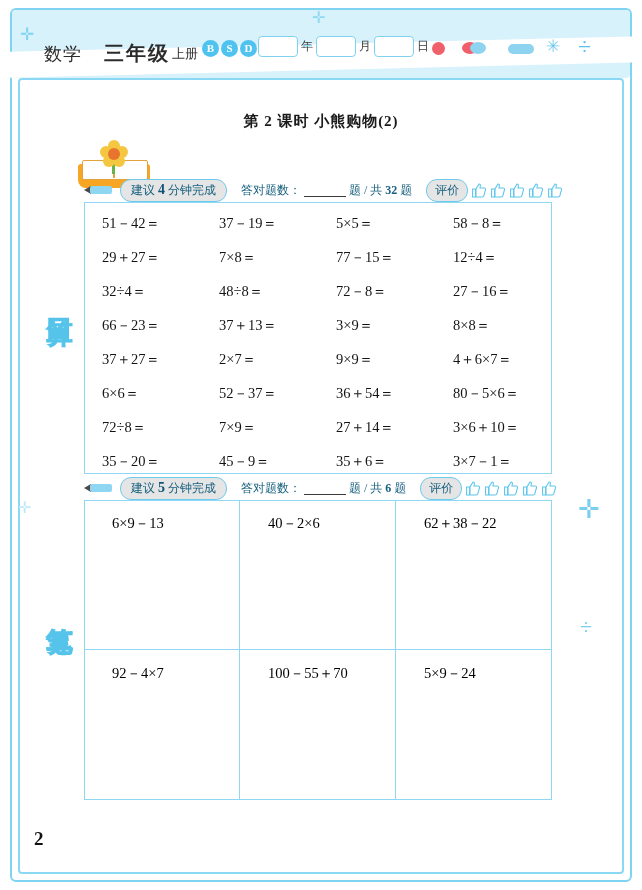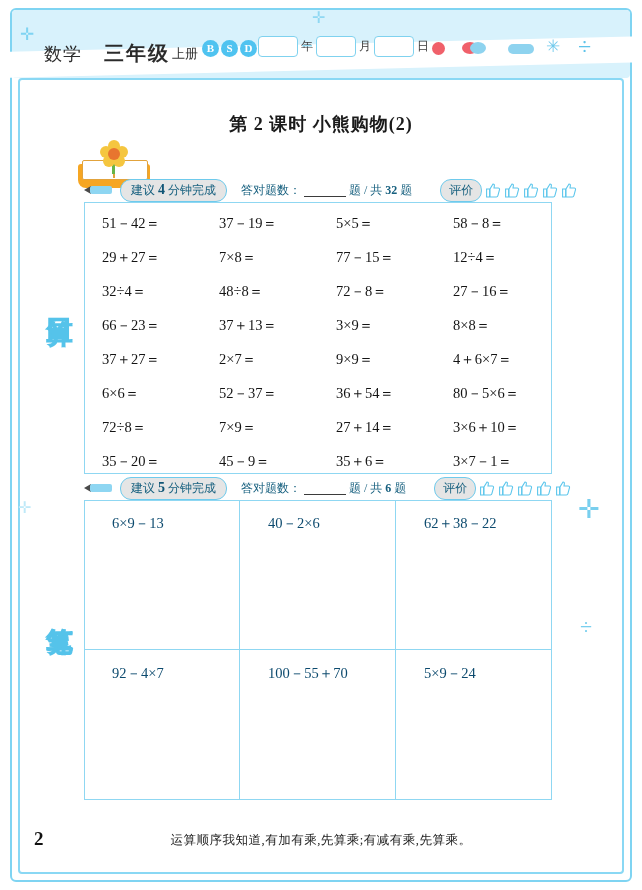--- a/index.html
+++ b/index.html
@@ -180,21 +180,21 @@
     line-height: 16px;
   }
 
   
   .lesson-title {
     position: absolute;
     left: 0; top: 112px;
     width: 642px;
     text-align: center;
     font-family: "Liberation Serif", serif;
-    font-size: 18px;
+    font-size: 15px;
     font-weight: bold;
     color: #1a1a1a;
     letter-spacing: 1px;
   }
 
   
   .book-deco {
     position: absolute;
     left: 78px; top: 140px;
     width: 72px; height: 50px;
@@ -298,21 +298,21 @@
   .blank-line {
     display: inline-block;
     width: 42px;
     border-bottom: 1px solid #3b3b3b;
     height: 12px;
   }
   .eval-group {
     display: flex;
     align-items: center;
     gap: 4px;
-    margin-left: 28px;
+    margin-left: 14px;
     white-space: nowrap;
     color: #17607f;
   }
   .thumb {
     display: inline-block;
     width: 15px; height: 16px;
     position: relative;
   }
   .thumb svg { display: block; }
 
@@ -371,21 +371,21 @@
     display: grid;
     grid-template-columns: repeat(3, 1fr);
     grid-template-rows: repeat(2, 1fr);
     box-sizing: border-box;
   }
   .bisuan-cell {
     border-right: 1.5px solid #8fd7f2;
     border-bottom: 1.5px solid #8fd7f2;
     font-family: "Liberation Serif", serif;
     font-size: 14.5px;
-    color: #0c4a6e;
+    color: #000000;
     padding: 14px 0 0 28px;
     box-sizing: border-box;
   }
   .bisuan-cell.col3 { border-right: none; }
   .bisuan-cell.row2 { border-bottom: none; }
 
   
   .page-number {
     position: absolute;
     left: 34px; top: 828px;
@@ -615,15 +615,14 @@
   <div class="bisuan-grid">
     <div class="bisuan-cell">6×9－13</div>
     <div class="bisuan-cell">40－2×6</div>
     <div class="bisuan-cell col3">62＋38－22</div>
     <div class="bisuan-cell row2">92－4×7</div>
     <div class="bisuan-cell row2">100－55＋70</div>
     <div class="bisuan-cell col3 row2">5×9－24</div>
   </div>
 
   <div class="page-number">2</div>
-  <div class="footer-note">运算顺序我知道,有加有乘,先算乘;有减有乘,先算乘。</div>
 
 </div>
 
 </body></html>

